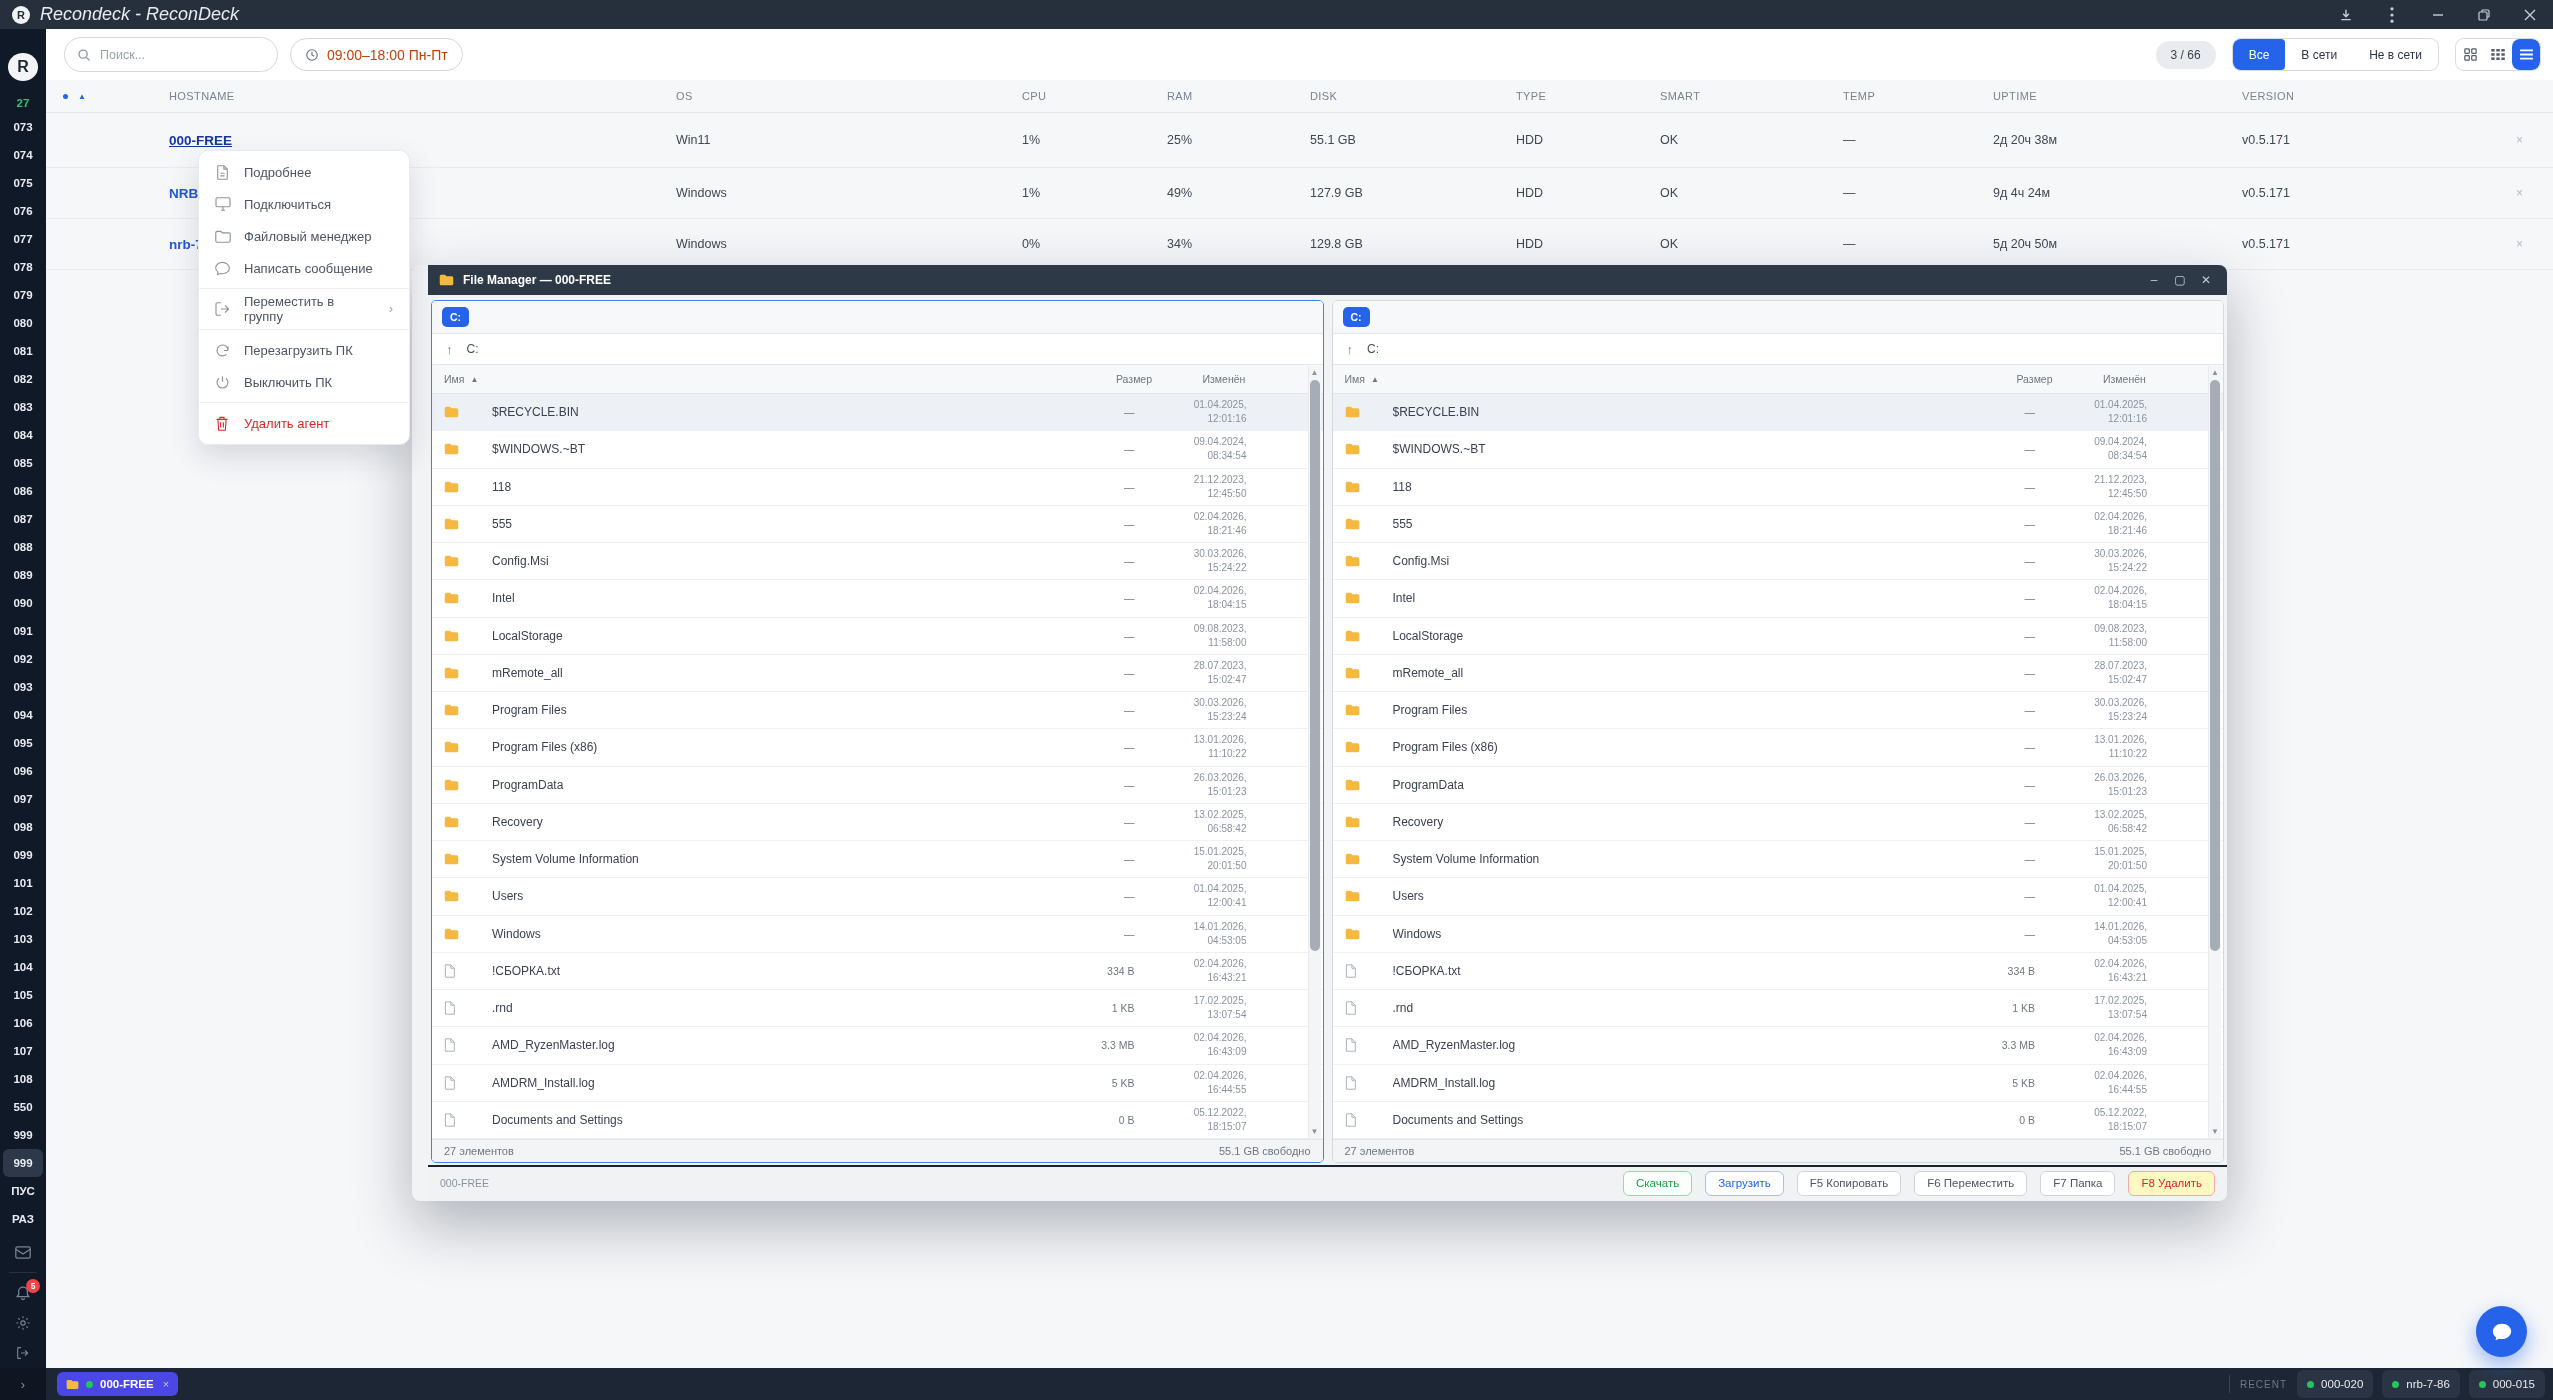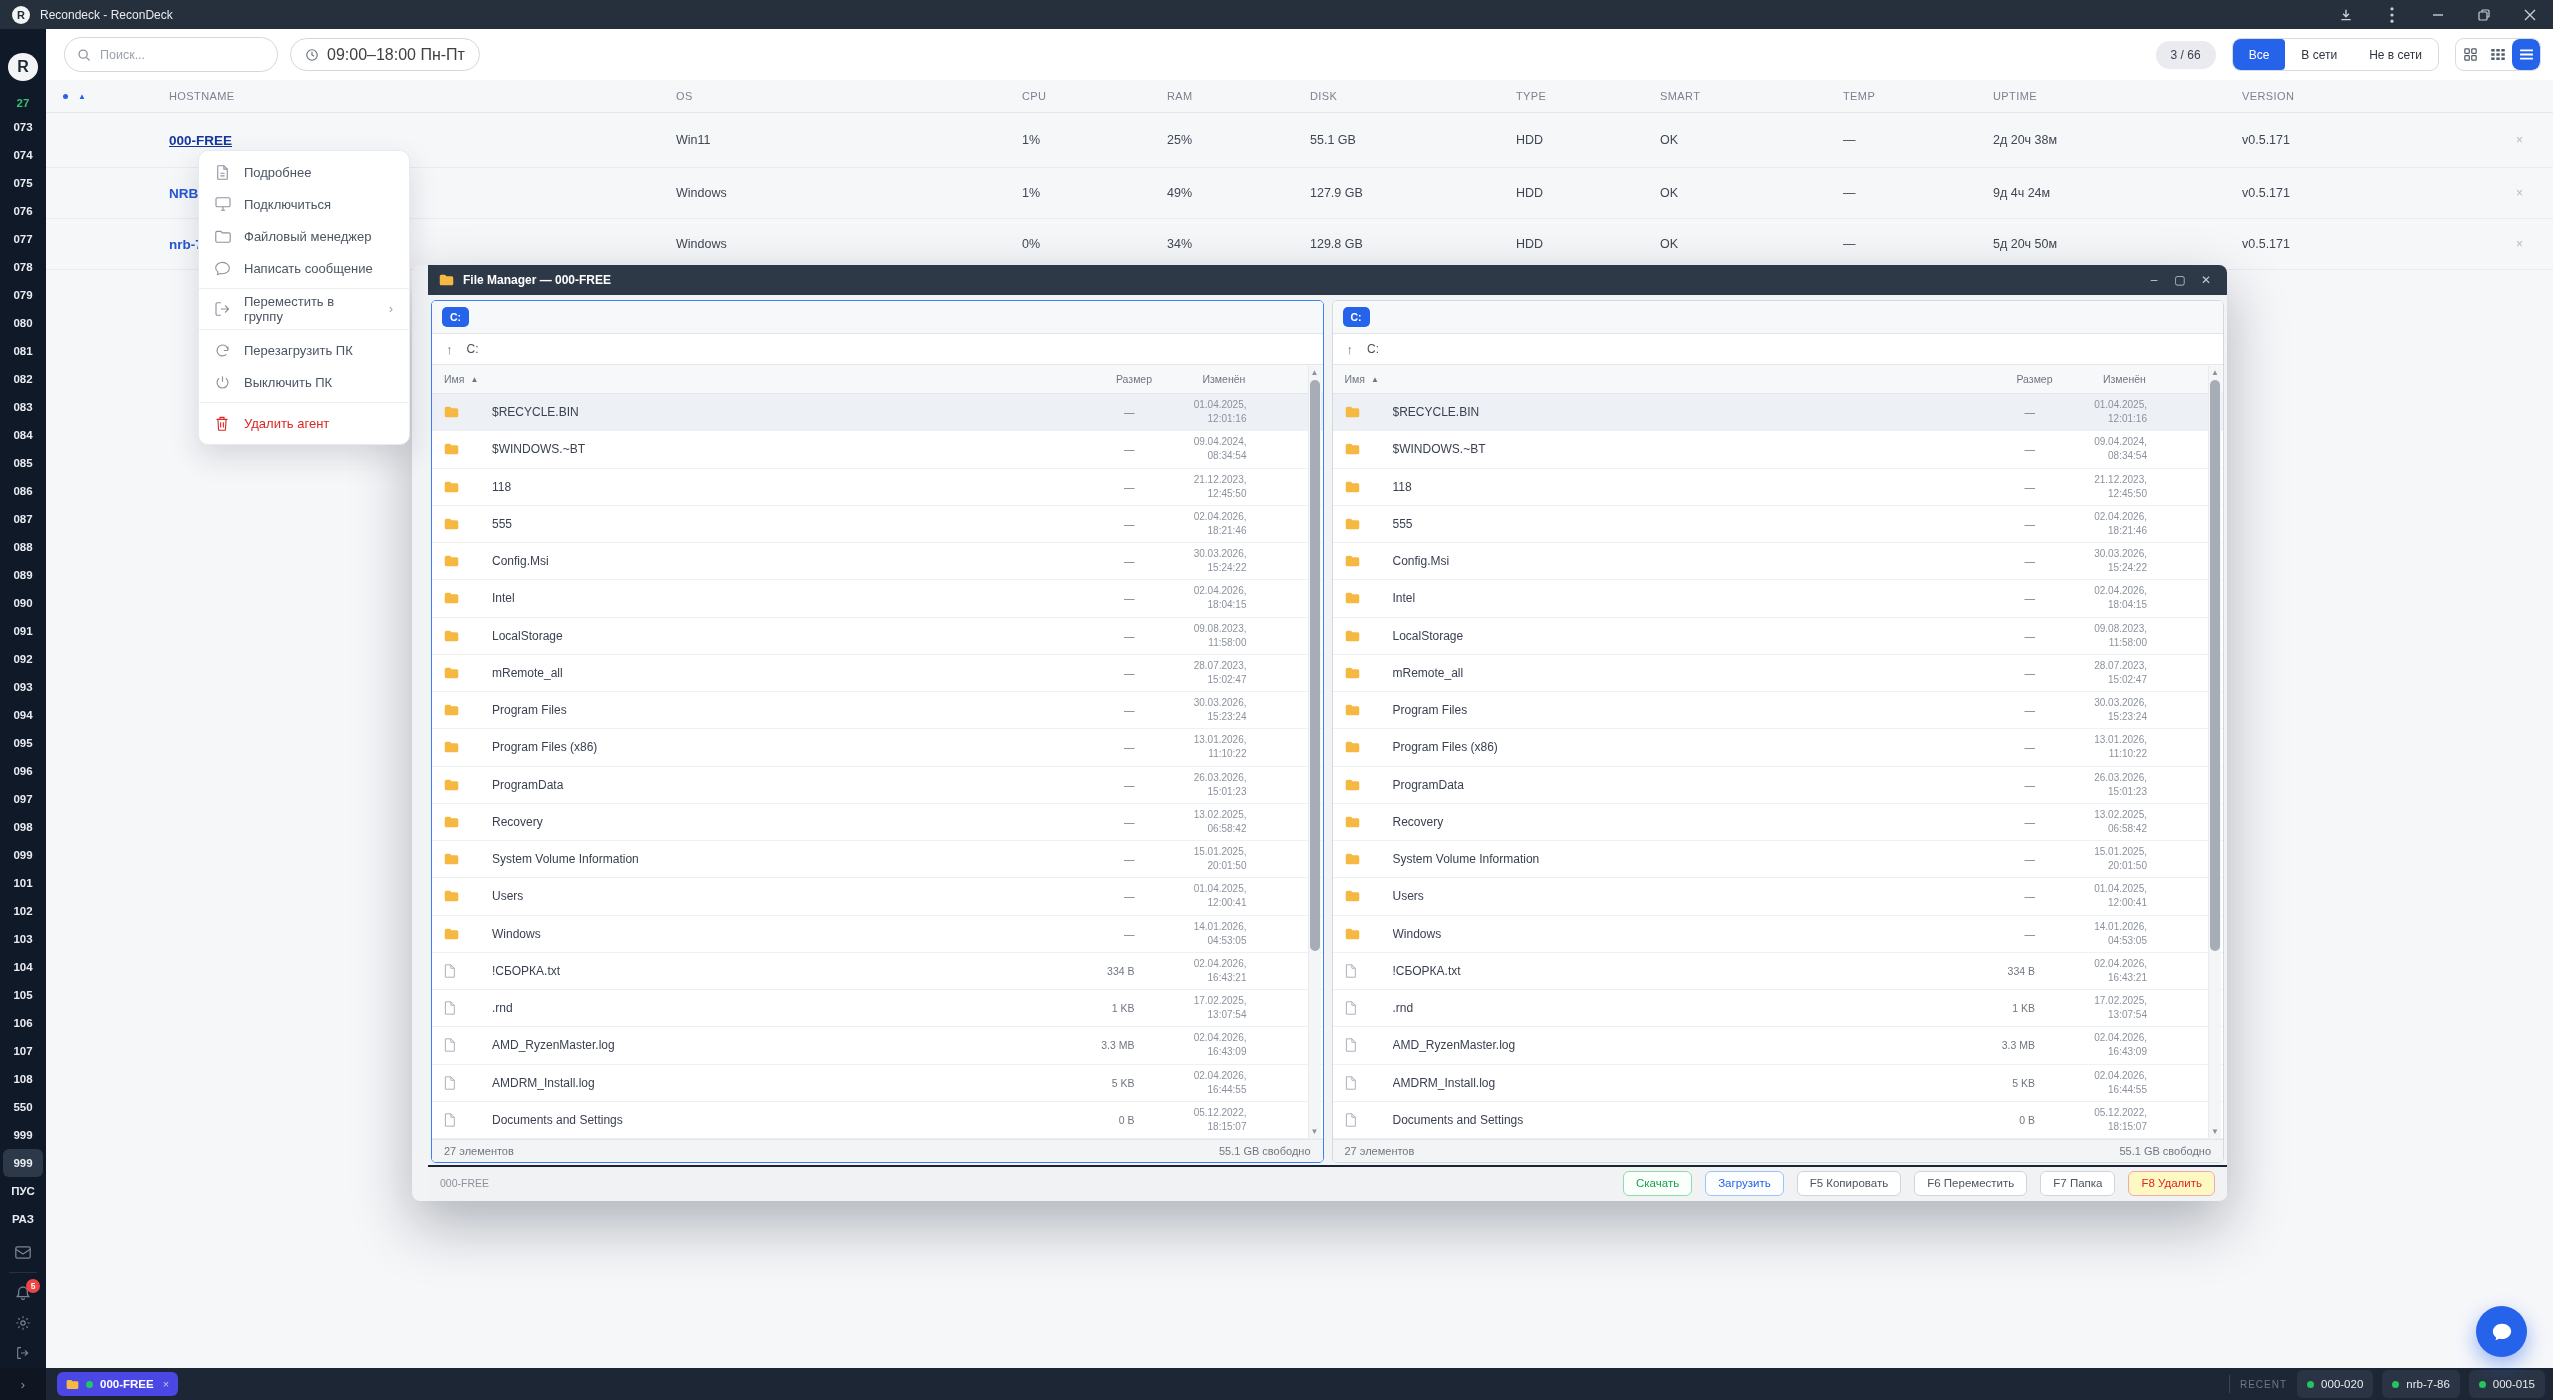--- a/index.html
+++ b/index.html
@@ -5,21 +5,21 @@
   * { margin:0; padding:0; box-sizing:border-box; }
   html,body { width:2553px; height:1400px; overflow:hidden; }
   body { font-family:"Liberation Sans", sans-serif; background:#f6f7f9; position:relative; }
   #screen { position:absolute; inset:0; }
 
   
   .titlebar { position:absolute; left:0; top:0; width:2553px; height:29px; background:#262f3c;
     display:flex; align-items:center; color:#e8ebef; }
   .tb-logo { width:18px; height:18px; border-radius:50%; background:#f2f4f6; color:#222b38;
     font-size:11px; font-weight:bold; display:flex; align-items:center; justify-content:center; margin:0 10px 0 12px; }
-  .tb-title { font-size:12px; }
+  .tb-title { font-size:18px;font-style:italic; }
   .tb-right { margin-left:auto; display:flex; align-items:center; gap:0; }
   .tb-btn { width:46px; height:29px; display:flex; align-items:center; justify-content:center; color:#c6cdd6; }
   .tb-btn svg { display:block; }
 
   
   .sidebar { position:absolute; left:0; top:29px; width:46px; height:1371px; background:#101928;
     display:flex; flex-direction:column; align-items:center; }
   .sb-logo { width:30px; height:30px; border-radius:50%; background:#f2f4f6; color:#1d2734;
     font-weight:bold; font-size:16px; display:flex; align-items:center; justify-content:center; margin-top:24px; }
   .sb-count { color:#35c06f; font-size:11.5px; font-weight:bold; margin-top:16px; height:18px; }
@@ -37,21 +37,21 @@
   
   .toolbar { position:absolute; left:46px; top:29px; width:2507px; height:51px; background:#fff;
     display:flex; align-items:center; }
   .search { margin-left:18px; width:214px; height:35px; border:1px solid #d3d7dd; border-radius:18px;
     display:flex; align-items:center; padding:0 12px; color:#8c939e; background:#fff; }
   .search input { border:none; outline:none; font-size:12.5px; width:150px; margin-left:9px;
     font-family:"Liberation Sans", sans-serif; color:#3a4150; }
   .search input::placeholder { color:#9aa1ac; }
   .chip { margin-left:12px; height:33px; border:1px solid #d3d7dd; border-radius:17px; display:flex;
     align-items:center; padding:0 14px; gap:8px; color:#6b7280; }
-  .chip span { font-size:16px; color:#404040; }
+  .chip span { font-size:14px; color:#c2410c; }
   .toolbar-right { margin-left:auto; display:flex; align-items:center; margin-right:12px; gap:16px; }
   .counter { background:#e9ebef; border-radius:15px; padding:7px 15px; font-size:12px; color:#3a4150; }
   .seg { display:flex; border:1px solid #d7dbe1; border-radius:9px; background:#fff; overflow:hidden; height:33px; }
   .seg-btn { padding:0 16px; display:flex; align-items:center; font-size:12px; color:#2f3540; }
   .seg-btn.active { background:#2563eb; color:#fff; border-radius:4px; }
   .views { display:flex; border:1px solid #d7dbe1; border-radius:9px; background:#fff; overflow:hidden; height:33px; }
   .view-btn { width:28px; display:flex; align-items:center; justify-content:center; color:#555d69; }
   .view-btn.active { background:#2563eb; color:#fff; border-radius:8px; }
 
   

